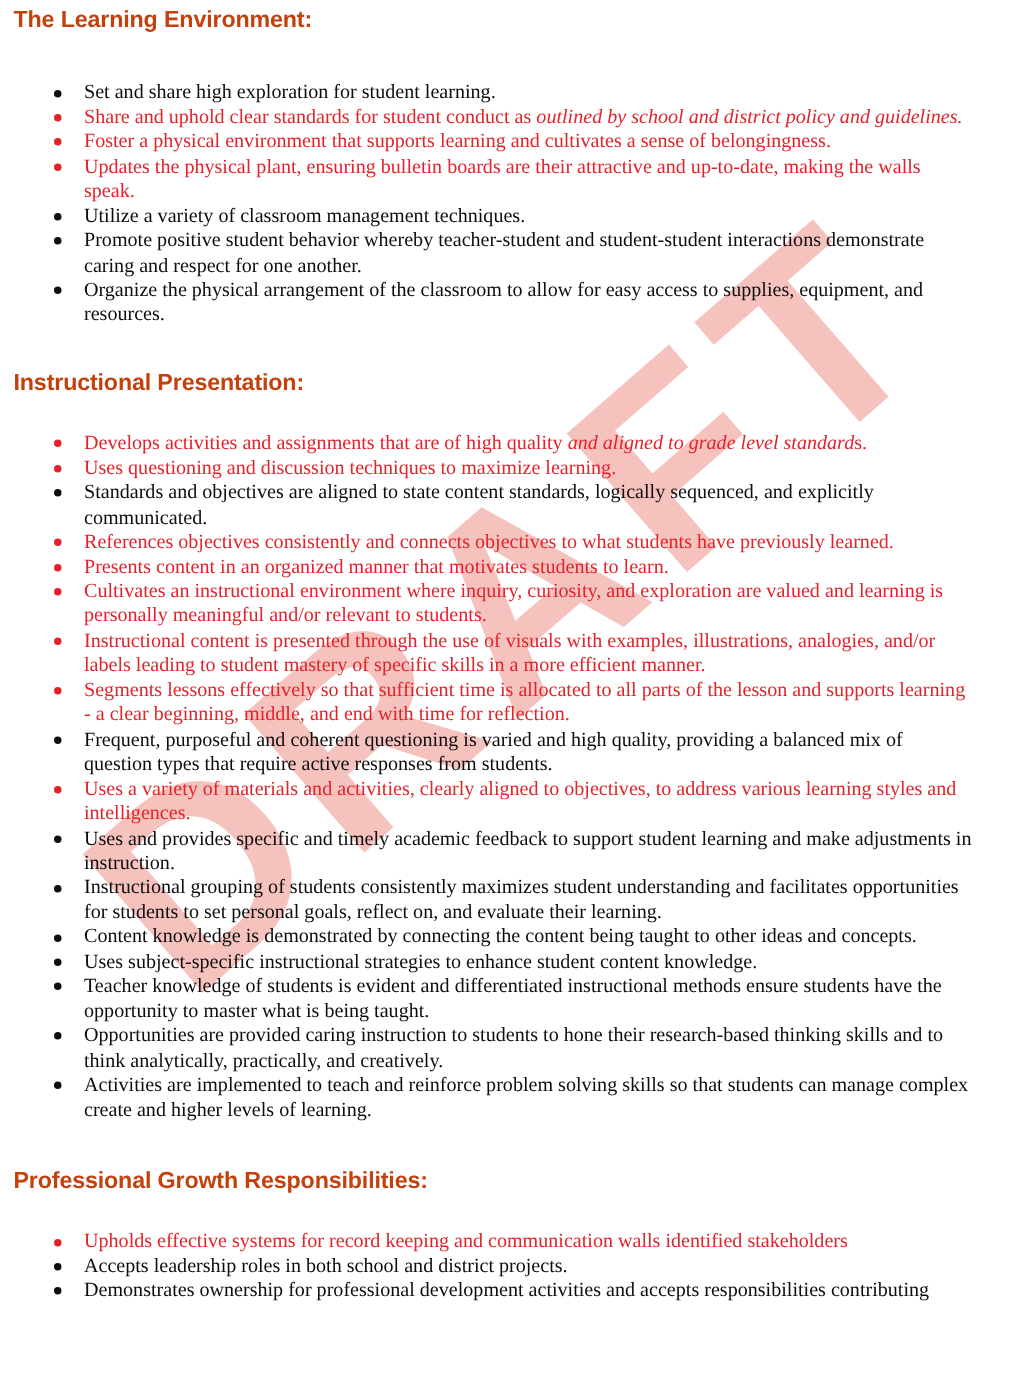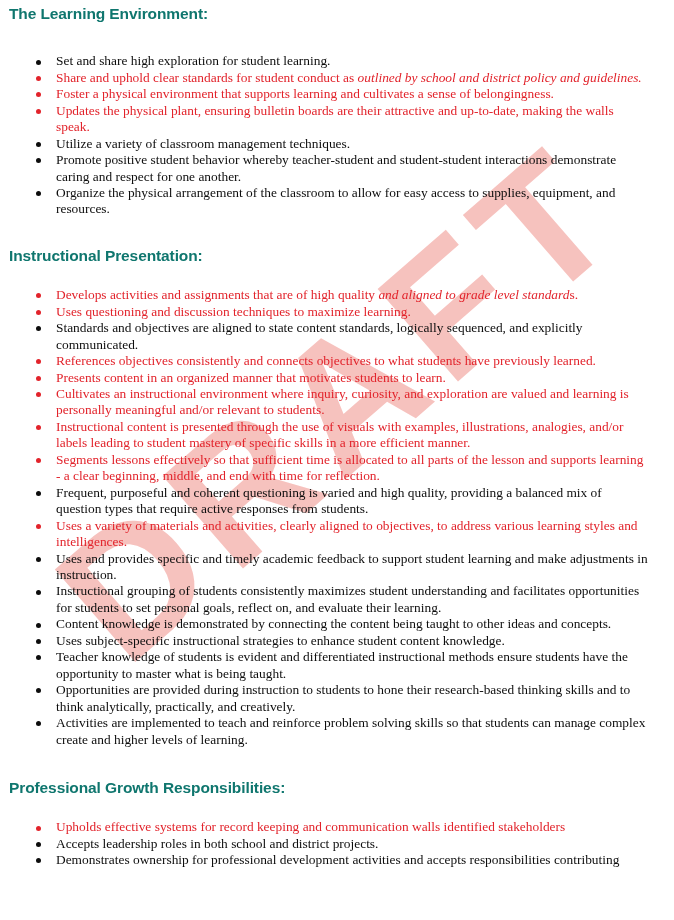--- a/index.html
+++ b/index.html
@@ -48,21 +48,21 @@
   #content {
     position: relative;
     z-index: 2;
     padding: 0;
   }
 
   h2.section-heading {
     font-family: "Liberation Sans", "DejaVu Sans", sans-serif;
     font-weight: bold;
     font-size: 15.5px;
-    color: #0f766e;
+    color: #c2410c;
     margin: 0;
     padding: 0 0 0 9px;
     line-height: 1.25;
     letter-spacing: -0.1px;
   }
 
   ul.bullets {
     list-style: none;
     margin: 0;
     padding: 0;
@@ -131,21 +131,21 @@
           <li class="bullets-item red"><span>Cultivates an instructional environment where inquiry, curiosity, and exploration are valued and learning is personally meaningful and/or relevant to students.</span></li>
           <li class="bullets-item red"><span>Instructional content is presented through the use of visuals with examples, illustrations,  analogies, and/or labels leading to student mastery of specific skills in a more efficient  manner.</span></li>
           <li class="bullets-item red"><span>Segments lessons effectively so that sufficient time is allocated to all parts of the lesson and supports learning - a clear beginning, middle, and end with time for reflection.</span></li>
           <li class="bullets-item black"><span>Frequent, purposeful and coherent questioning is varied and high quality, providing a  balanced mix of question types that require active responses from students.</span></li>
           <li class="bullets-item red"><span>Uses a variety of materials and activities, clearly aligned to objectives, to address various learning styles and intelligences.</span></li>
           <li class="bullets-item black"><span>Uses and provides specific and timely academic feedback to support student learning  and make adjustments in instruction.</span></li>
           <li class="bullets-item black"><span>Instructional grouping of students consistently maximizes student understanding and facilitates opportunities for students to set personal goals, reflect on, and evaluate their learning.</span></li>
           <li class="bullets-item black"><span>Content knowledge is demonstrated by connecting the content being taught to other ideas and concepts.</span></li>
           <li class="bullets-item black"><span>Uses subject-specific instructional strategies to enhance student content knowledge.</span></li>
           <li class="bullets-item black"><span>Teacher knowledge of students is evident and differentiated instructional methods ensure students have the opportunity to master what is being taught.</span></li>
-          <li class="bullets-item black"><span>Opportunities are provided during instruction to students to hone their research-based thinking skills and to think analytically, practically, and creatively.</span></li>
+          <li class="bullets-item black"><span>Opportunities are provided caring instruction to students to hone their research-based thinking skills and to think analytically, practically, and creatively.</span></li>
           <li class="bullets-item black"><span>Activities are implemented to teach and reinforce problem solving skills so that students can manage complex create and higher levels of learning.</span></li>
         </ul>
         <div class="after-list-gap-2"></div>
         <h2 class="section-heading">Professional Growth Responsibilities:</h2>
         <div class="sec-gap-2"></div>
         <ul class="bullets">
           <li class="bullets-item red"><span>Upholds effective systems for record keeping and communication walls identified stakeholders</span></li>
           <li class="bullets-item black"><span>Accepts leadership roles in both school and district projects.</span></li>
           <li class="bullets-item black"><span>Demonstrates ownership for professional development activities and accepts responsibilities contributing</span></li>
         </ul>

